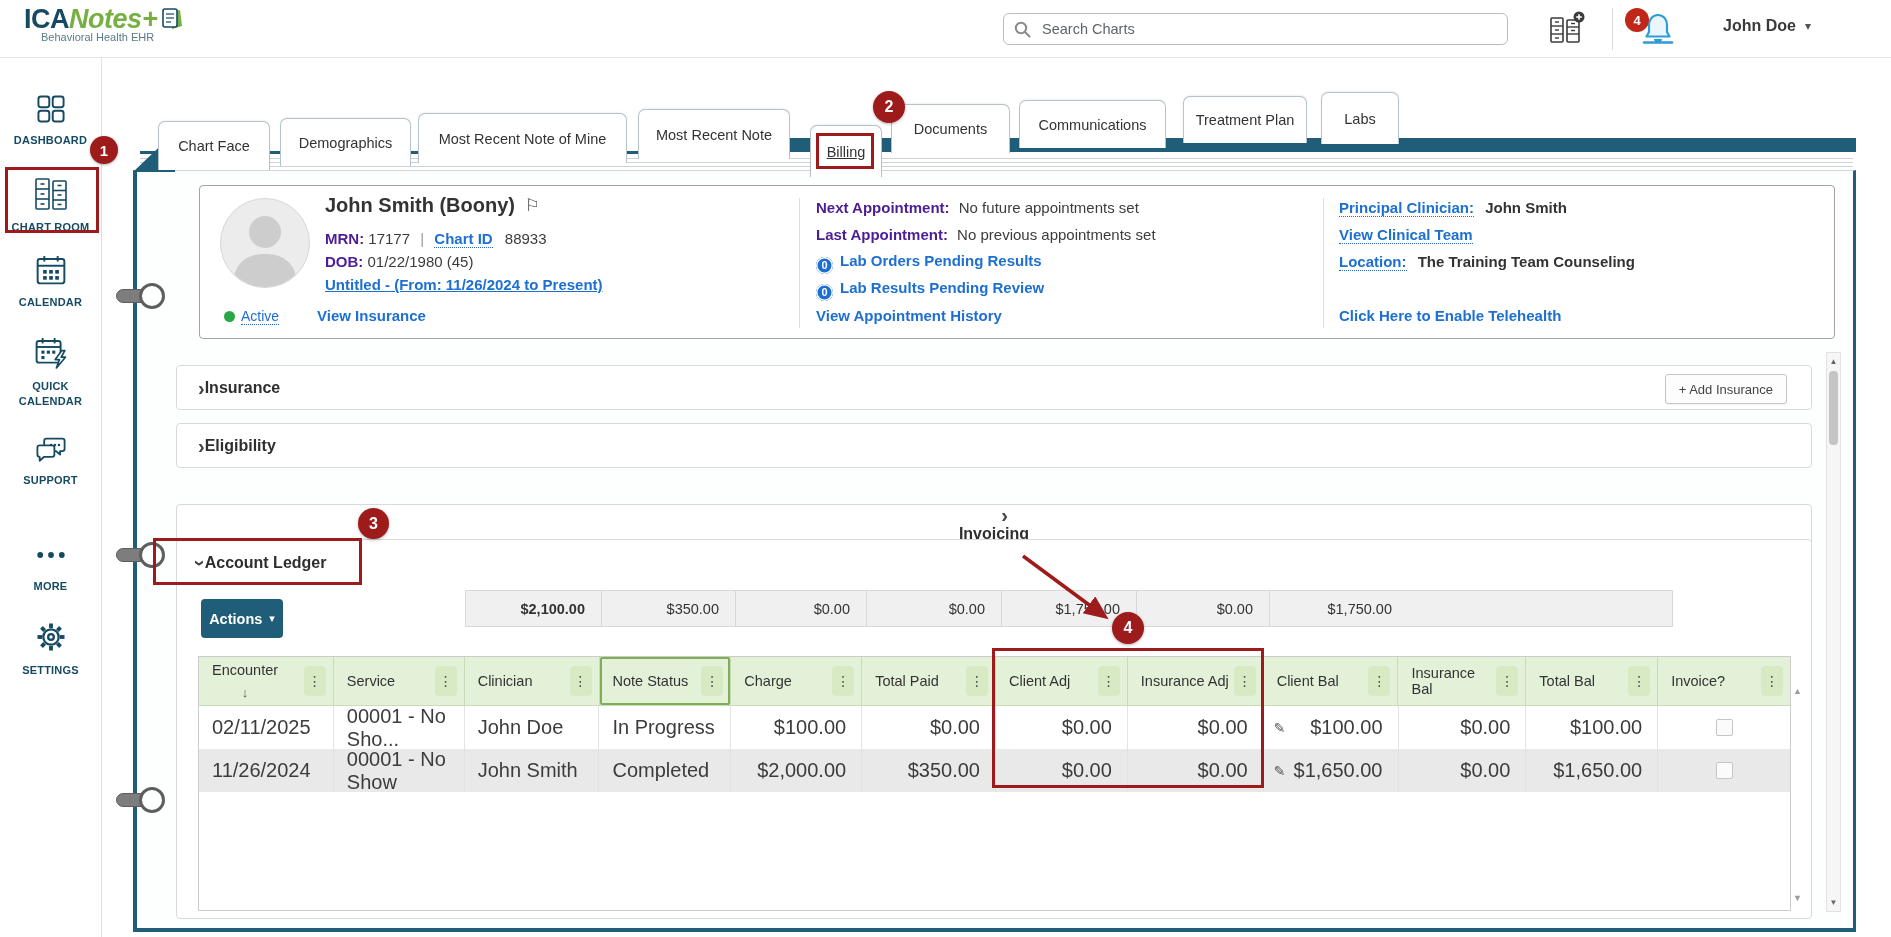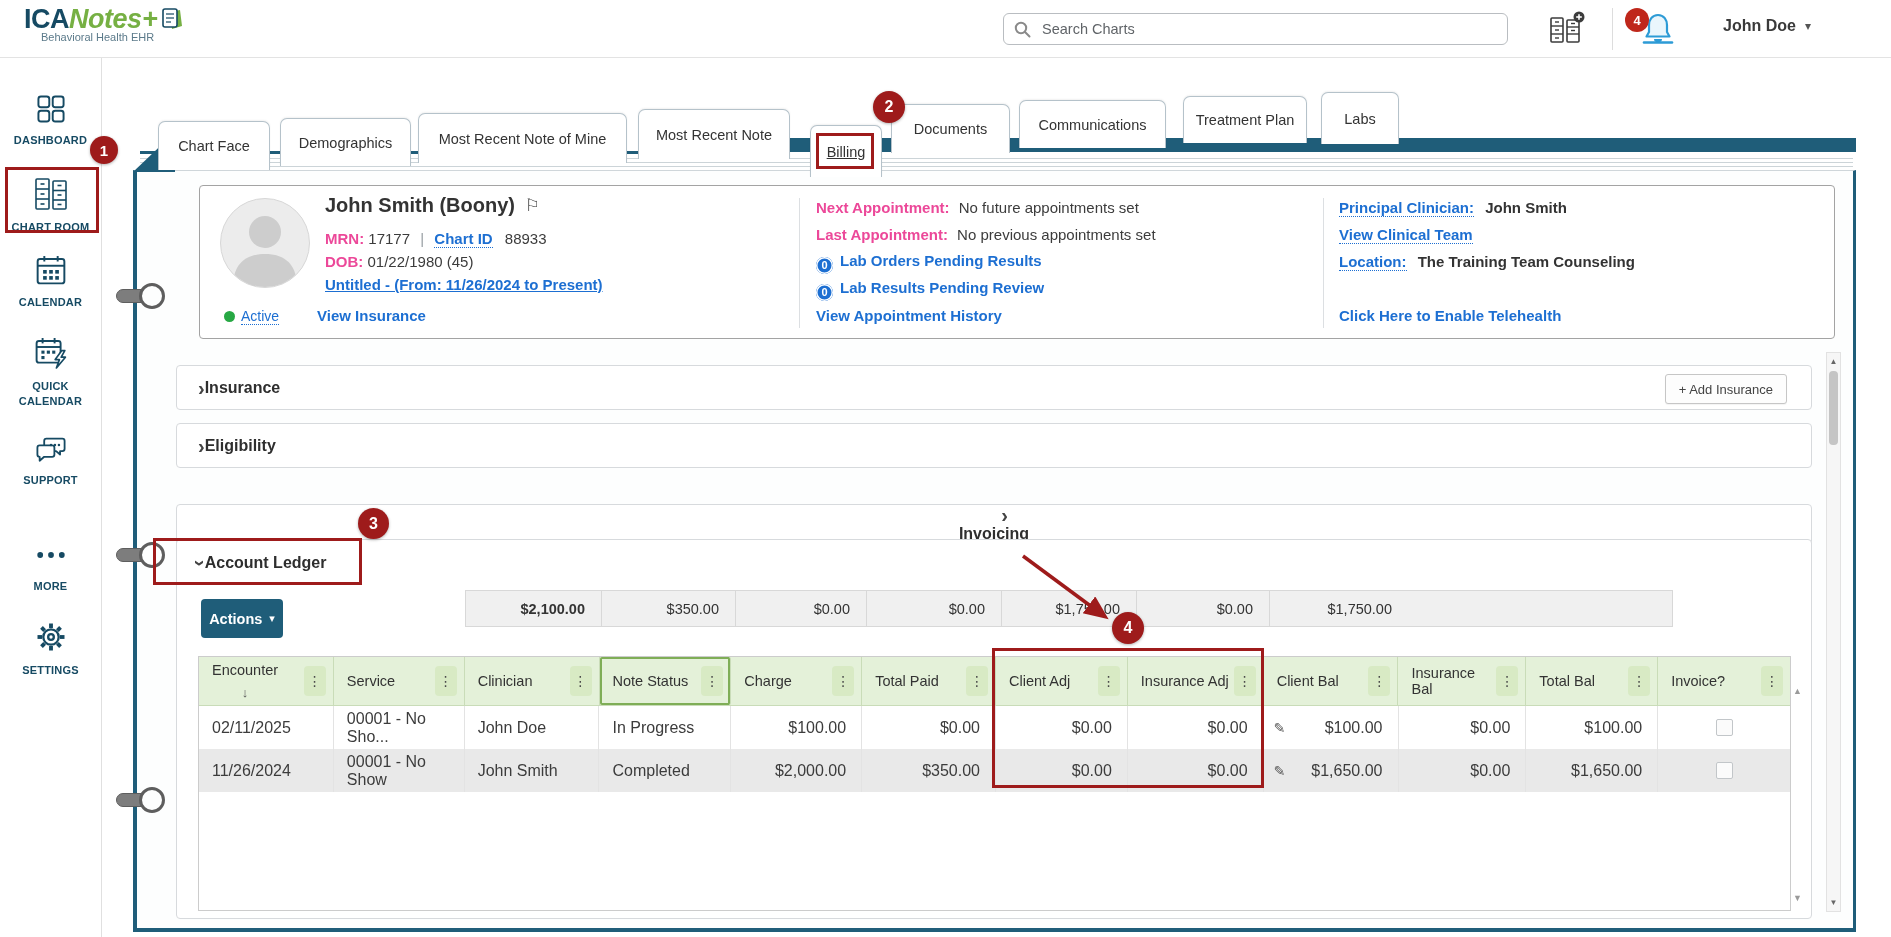--- a/index.html
+++ b/index.html
@@ -42,21 +42,21 @@
   .ring-pill{position:absolute;left:116px;width:32px;height:14px;background:#7d7d7d;border:1px solid #5e5e5e;border-radius:7px;box-sizing:border-box;z-index:25;}
   .ring-circle{position:absolute;left:139px;width:26px;height:26px;border:3px solid #5e5e5e;border-radius:50%;background:#fdfefe;box-sizing:border-box;z-index:26;}
 
   
   .patient-card{position:absolute;left:176px;top:185px;width:1636px;height:154px;background:#fff;border:1px solid #a3a3a3;border-radius:4px;box-sizing:border-box;z-index:5;margin-left:23px;}
   .avatar{position:absolute;left:20px;top:12px;width:88px;height:88px;border-radius:50%;background:#ececec;border:1px solid #d7d7d7;overflow:hidden;}
   .p-name{position:absolute;left:125px;top:8px;font-size:20px;font-weight:bold;color:#333;display:flex;align-items:center;gap:10px;}
   .flag-icon{font-size:17px;color:#444;font-weight:normal;}
   .flag-icon::before{content:"\2690";}
   .p-line{position:absolute;left:125px;font-size:15px;color:#3c3c3c;}
-  .bold{font-weight:bold;color:#ec4899;}
+  .bold{font-weight:bold;color:#4c1d95;}
   .blue-link{color:#1d6fd2;cursor:pointer;}
   .bold-link{color:#1d6fd2;font-weight:bold;cursor:pointer;}
   .dotted-link{color:#1d6fd2;font-weight:bold;border-bottom:1px dotted #1d6fd2;cursor:pointer;}
   .underline-link{color:#1d6fd2;font-weight:bold;text-decoration:underline;cursor:pointer;text-align:center;}
   .v-divider{position:absolute;top:12px;width:1px;height:130px;background:#dcdfe2;}
   .green-dot{display:inline-block;width:11px;height:11px;border-radius:50%;background:#27a844;margin-right:6px;vertical-align:-1px;}
   .lab-zero{display:inline-flex;width:17px;height:17px;border-radius:50%;background:#1d6fd2;color:#fff;font-size:11px;font-weight:bold;align-items:center;justify-content:center;margin-right:7px;vertical-align:-3px;box-shadow:inset 0 0 0 1.5px #fff, inset 0 0 0 3px #1d6fd2;}
 
   
   .section-bar{position:absolute;left:176px;width:1636px;height:45px;background:#fff;border:1px solid #d7dadd;border-radius:4px;box-sizing:border-box;display:flex;align-items:center;z-index:5;}
@@ -78,21 +78,21 @@
 
   
   .ledger-table{position:absolute;left:21px;top:116px;width:1593px;height:255px;border:1px solid #ccc;box-sizing:border-box;background:#fff;}
   .thead{display:flex;height:48px;background:#e4f1d9;border-bottom:1px solid #c9dcb8;}
   .th{display:flex;align-items:center;justify-content:space-between;padding:0 7px 0 13px;border-right:1px solid #c9dcb8;box-sizing:border-box;font-size:14.5px;color:#333;}
   .th-selected{box-shadow:inset 0 0 0 2px #7fae57;border-radius:2px;}
   .th-label{display:flex;align-items:center;gap:7px;flex-direction:column;}
   .sort-arrow{color:#555;font-size:13px;}
   .dots-chip{width:22px;height:30px;background:#d8eac4;border-radius:4px;display:flex;align-items:center;justify-content:center;color:#4a4a4a;font-size:14px;cursor:pointer;flex:none;}
   .dots-chip::before{content:"\22EE";}
-  .trow{display:flex;height:43px;font-size:16px;color:#3c3c3c;}
+  .trow{display:flex;height:43px;font-size:20px;color:#3c3c3c;}
   .trow-alt{background:#e9e9e9;}
   .td{display:flex;align-items:center;border-right:1px solid #e3e3e3;box-sizing:border-box;}
   .td-left{padding-left:13px;}
   .td-money{justify-content:flex-end;padding-right:15px;}
   .td-bal{justify-content:space-between;padding:0 15px 0 10px;}
   .td-check{justify-content:center;}
   .pencil-icon{color:#555;font-size:14px;cursor:pointer;}
   .pencil-icon::before{content:"\270E";}
   .checkbox{width:15px;height:15px;border:1px solid #c2c6c9;border-radius:2px;background:#fbfbfb;cursor:pointer;}
 

